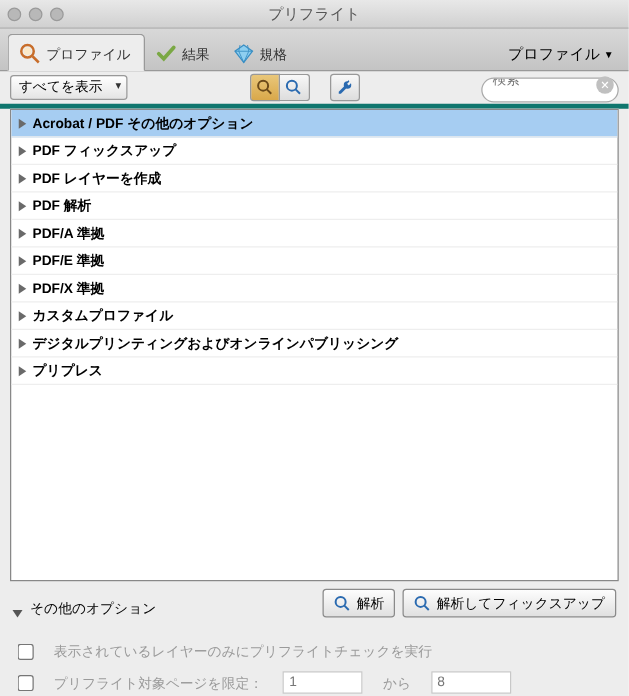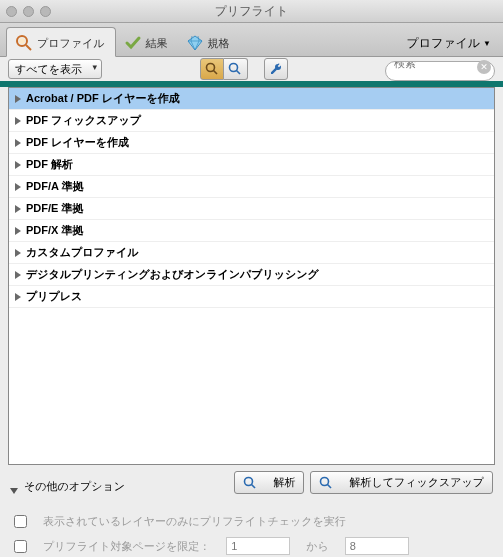--- a/index.html
+++ b/index.html
@@ -60,21 +60,21 @@
   display: flex; align-items: center; gap: 3px;
   cursor: pointer;
   font-size: 12px;
 }
 .toolbar {
   height: 30px;
   display: flex;
   align-items: center;
   padding: 0 8px;
   gap: 16px;
-  border-bottom: 6px solid #0f766e;
+  border-bottom: 4px solid #0f766e;
 }
 .dropdown {
   appearance: none;
   background: linear-gradient(#fff, #e4e4e4);
   border: 1px solid #999;
   border-radius: 3px;
   padding: 2px 18px 2px 6px;
   font-size: 11px;
   height: 20px;
   position: relative;
@@ -152,21 +152,21 @@
   width: 0; height: 0;
   border-left: 4px solid transparent;
   border-right: 4px solid transparent;
   border-top: 6px solid #555;
 }
 .action-btn {
   background: linear-gradient(#fdfdfd, #e0e0e0);
   border: 1px solid #8a8a8a;
   border-radius: 3px;
   padding: 3px 8px;
-  display: flex; align-items: center; gap: 16px;
+  display: flex; align-items: center; gap: 4px;
   cursor: pointer;
   font-size: 11px;
 }
 .check-row {
   display: flex; align-items: center; gap: 16px;
   margin: 4px 0 8px 4px;
   color: #9a9a9a;
 }
 .check-row input[type="checkbox"] {
   width: 13px; height: 13px;
@@ -264,21 +264,21 @@
     <input class="search-input" type="text" placeholder="検索" style="">
     <div class="search-clear">
       <span>✕</span>
     </div>
   </div>
 </div>
 
 <div class="list-container">
   <div class="list-item selected">
     <span class="disclosure"></span>
-    <span>Acrobat / PDF レイヤーを作成</span>
+    <span>Acrobat / PDF その他のオプション</span>
   </div>
   <div class="list-item">
     <span class="disclosure"></span>
     <span>PDF フィックスアップ</span>
   </div>
   <div class="list-item">
     <span class="disclosure"></span>
     <span>PDF レイヤーを作成</span>
   </div>
   <div class="list-item">

